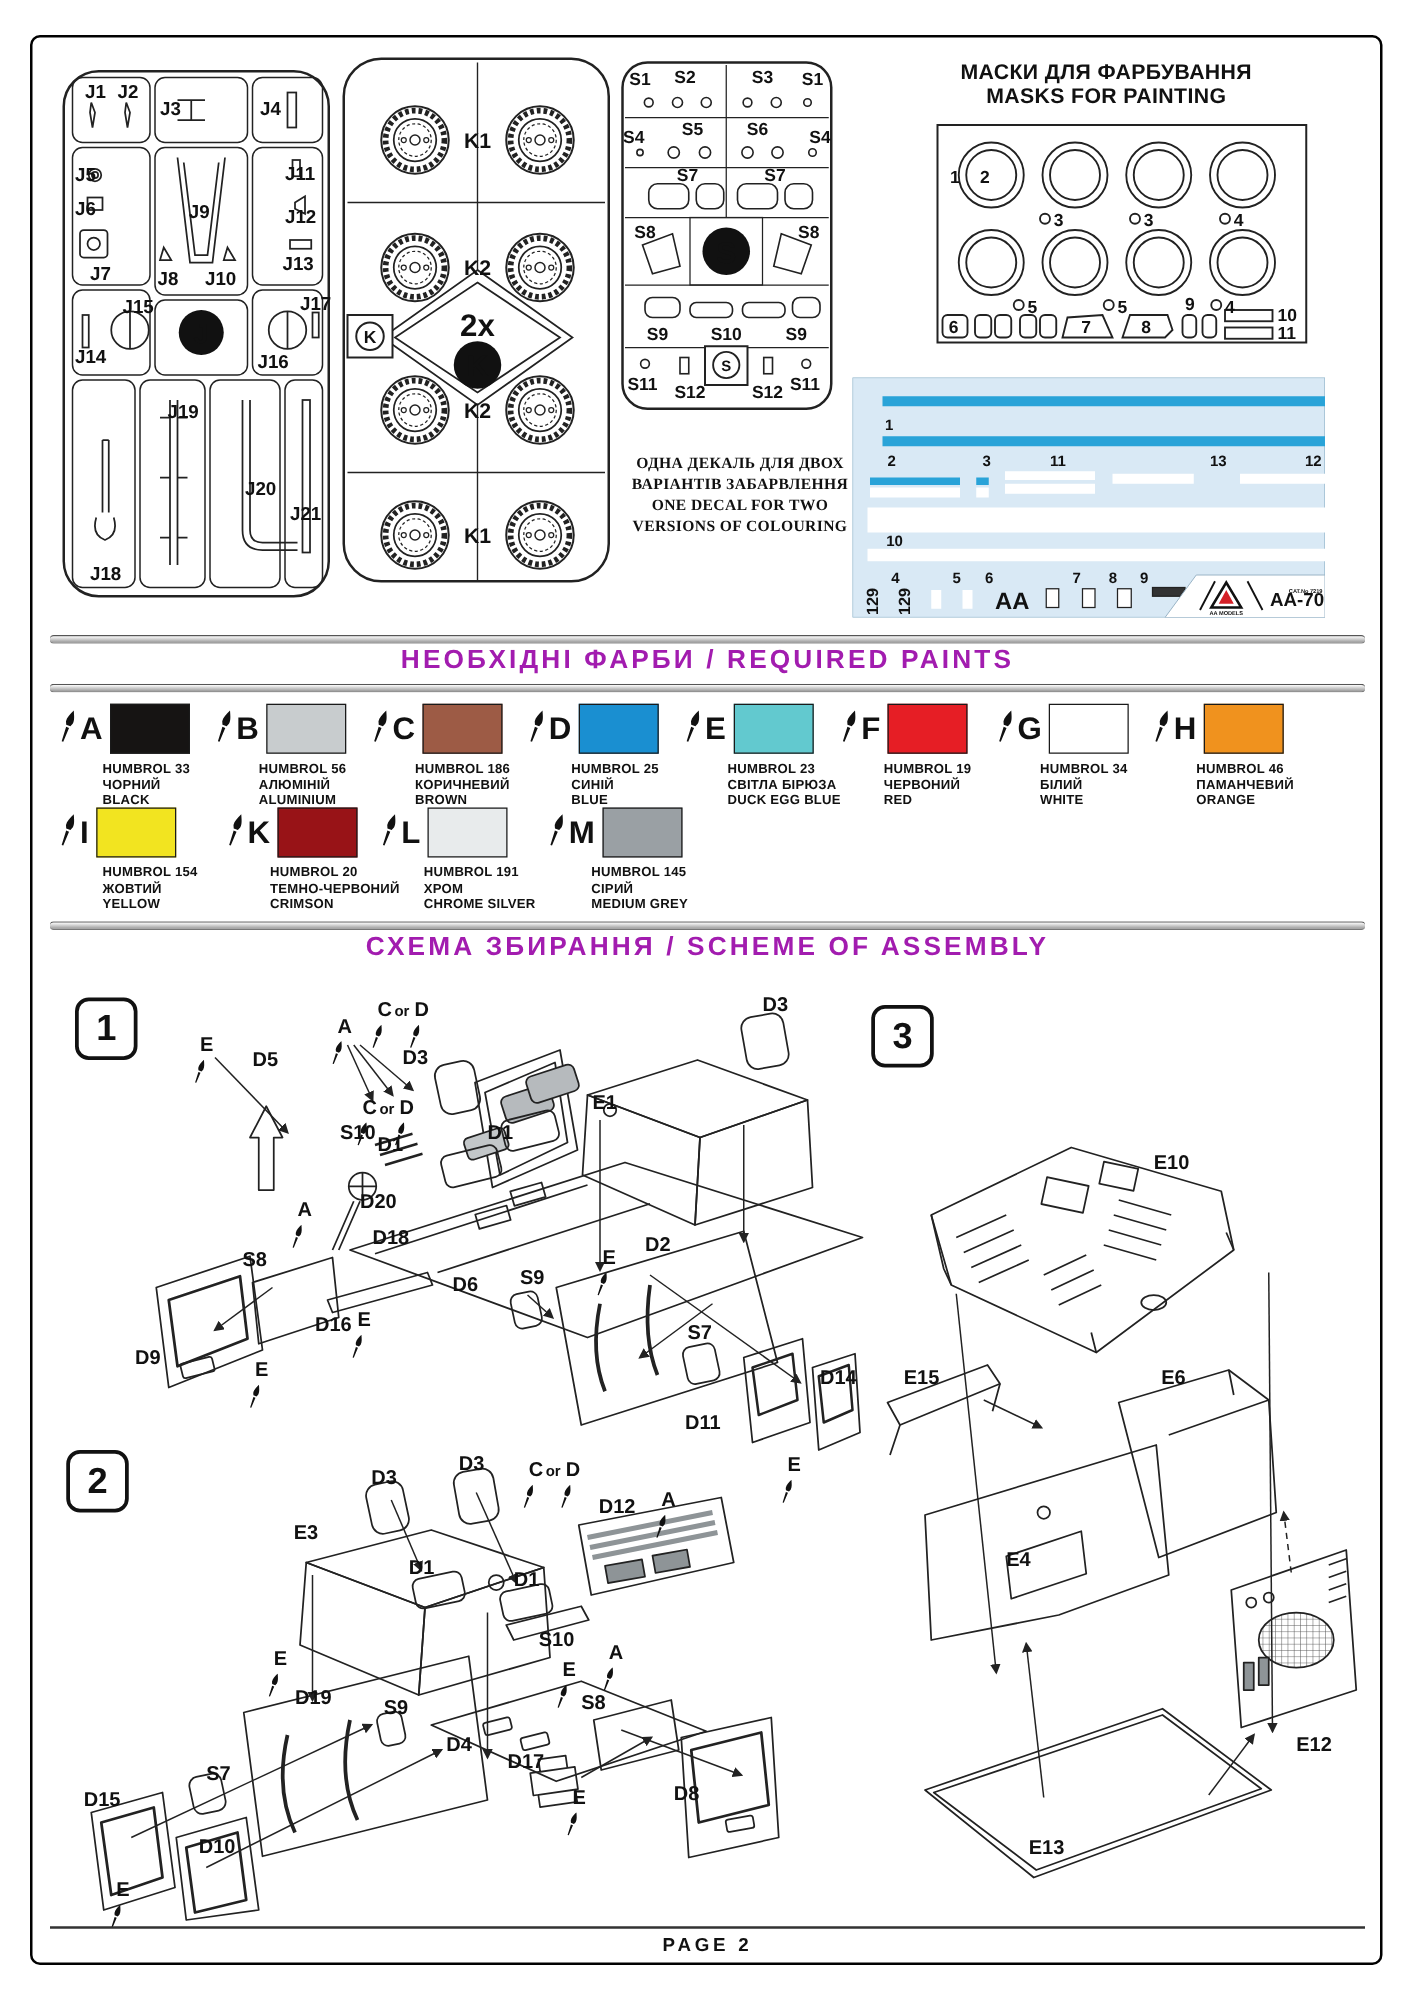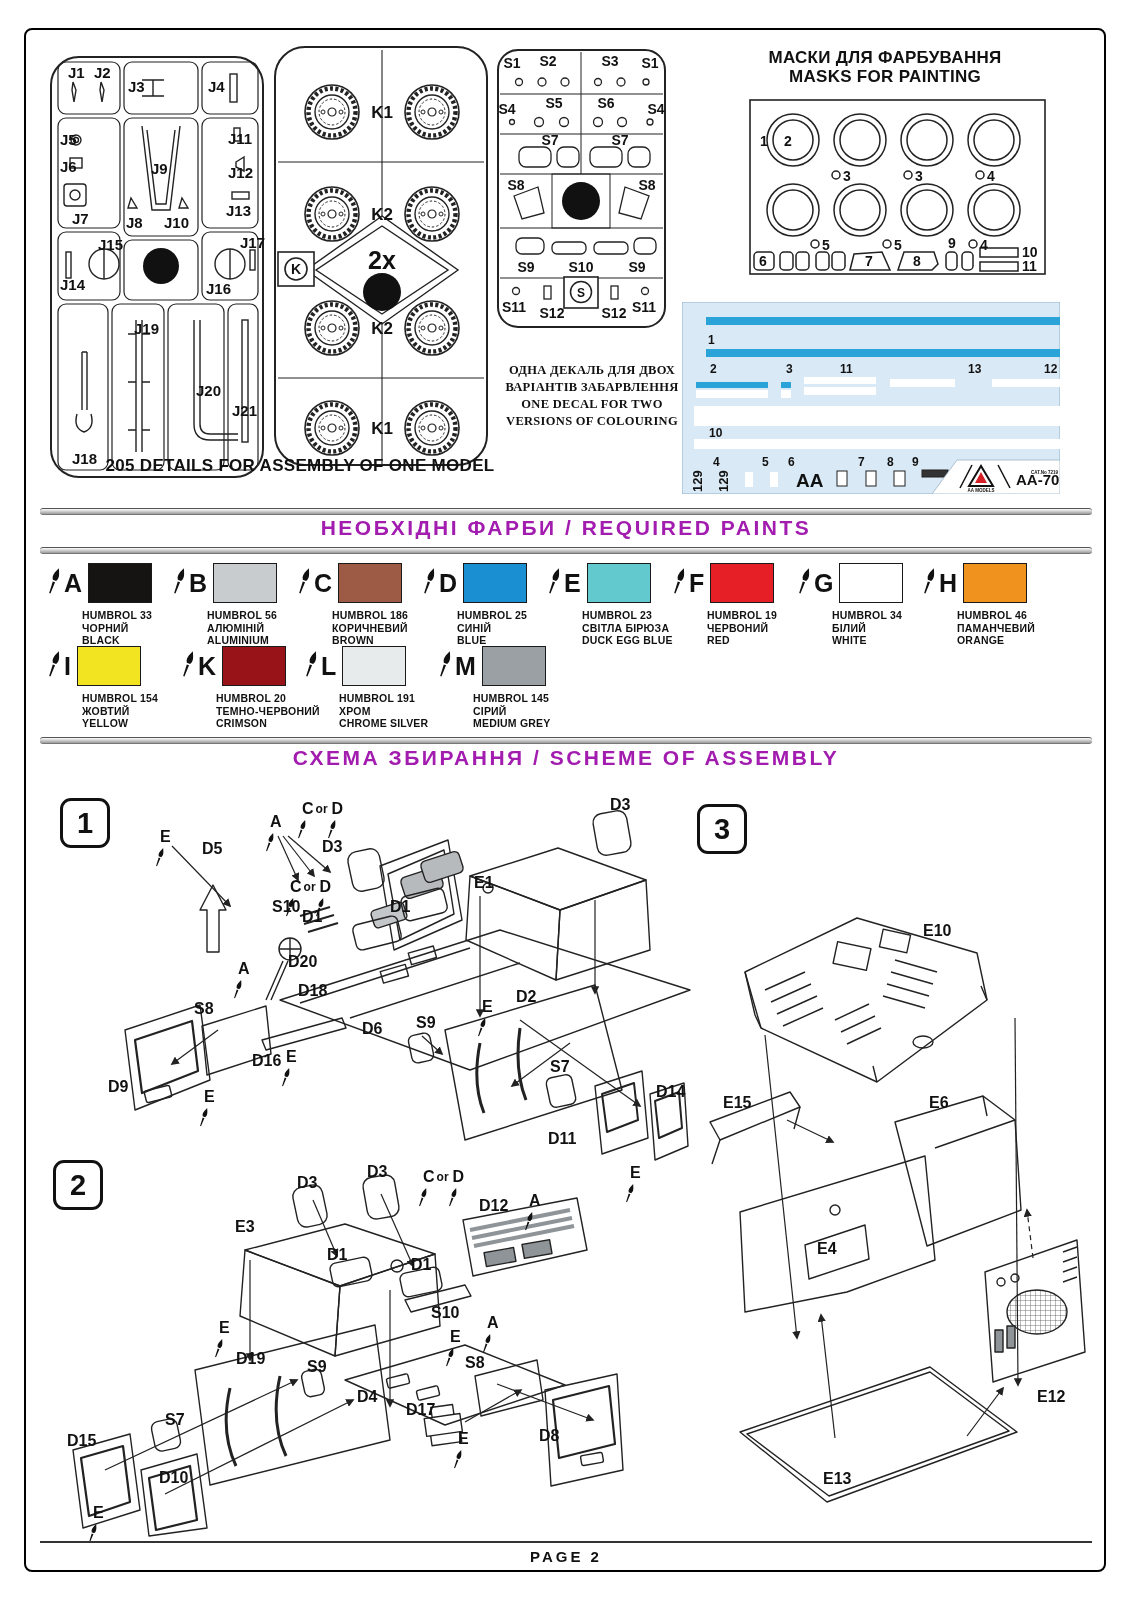--- a/index.html
+++ b/index.html
@@ -333,21 +333,20 @@
     <polygon points="287,184 299,164 311,184" fill="#fff" stroke="#111" stroke-width="2"></polygon>
     <polygon points="293,181 299,170 305,181" fill="#d42027"></polygon>
     <text x="299" y="190" font-size="4.5" text-anchor="middle">AA MODELS</text>
     <text x="334" y="183" font-size="15">AA-70</text>
     <text x="376" y="172" font-size="4.5" text-anchor="end">CAT.No 7219</text>
   </g>
 </svg>
 </div>
 
 <div class="abs cap" style="left:55px;top:456px;width:490px;">
-  <div>205 DETAILS FOR ASSEMBLY OF ONE MODEL</div>
 </div>
 
 <div class="rule" style="top:508px;"></div>
 <div class="sechead" style="top:516px;">НЕОБХІДНІ ФАРБИ / REQUIRED PAINTS</div>
 <div class="rule" style="top:547px;"></div>
 
 <div class="paint" style="left:46px;top:562px;">
   <div class="prow">
       <span class="bi"><svg width="15" height="28" viewBox="0 0 11 20">
           <path d="M5.5 0C6.8 3 8 5.2 7.6 7.6L6.8 9.4H4.2L3.4 7.6C3 5.2 4.2 3 5.5 0ZM4.6 10.6H6.4L6 19.4H5Z" fill="#111"></path>
@@ -667,21 +666,21 @@
 <span class="plab" style="left:430px;top:210px;">
       <i class="bi">
         <svg width="11" height="20" viewBox="0 0 11 20">
           <path d="M5.5 0C6.8 3 8 5.2 7.6 7.6L6.8 9.4H4.2L3.4 7.6C3 5.2 4.2 3 5.5 0ZM4.6 10.6H6.4L6 19.4H5Z" fill="#111"></path>
         </svg>
       </i>
       <b>E</b>
     </span>
 <span class="plab" style="left:466px;top:200px;">D2</span>
 <span class="plab" style="left:500px;top:270px;">S7</span>
-<span class="plab" style="left:606px;top:295px;">D14</span>
+<span class="plab" style="left:606px;top:306px;">D14</span>
 <span class="plab" style="left:498px;top:342px;">D11</span>
 <span class="plab" style="left:578px;top:376px;">
       <i class="bi">
         <svg width="11" height="20" viewBox="0 0 11 20">
           <path d="M5.5 0C6.8 3 8 5.2 7.6 7.6L6.8 9.4H4.2L3.4 7.6C3 5.2 4.2 3 5.5 0ZM4.6 10.6H6.4L6 19.4H5Z" fill="#111"></path>
         </svg>
       </i>
       <b>E</b>
     </span>
 </div>
@@ -855,19 +854,19 @@
     <line x1="282" y1="646" x2="318" y2="598"></line>
     <line x1="348" y1="468" x2="342" y2="420" stroke-dasharray="5 4"></line>
   </g>
 </svg>
 <div class="badge" style="left:12px;top:14px;">
       <span>3</span>
     </div>
 <span class="plab" style="left:238px;top:132px;">E10</span>
 <span class="plab" style="left:38px;top:304px;">E15</span>
 <span class="plab" style="left:244px;top:304px;">E6</span>
-<span class="plab" style="left:120px;top:450px;margin-left:12px;">E4</span>
+<span class="plab" style="left:120px;top:450px;">E4</span>
 <span class="plab" style="left:352px;top:598px;">E12</span>
 <span class="plab" style="left:138px;top:680px;">E13</span>
 </div>
 
 <div class="abs" style="left:40px;top:1541px;width:1052px;height:0;border-top:2px solid #333;"></div>
 <div class="abs" style="left:0;top:1548px;width:1132px;text-align:center;font-weight:bold;font-size:15px;letter-spacing:3px;">PAGE 2</div>
 
 </body></html>

